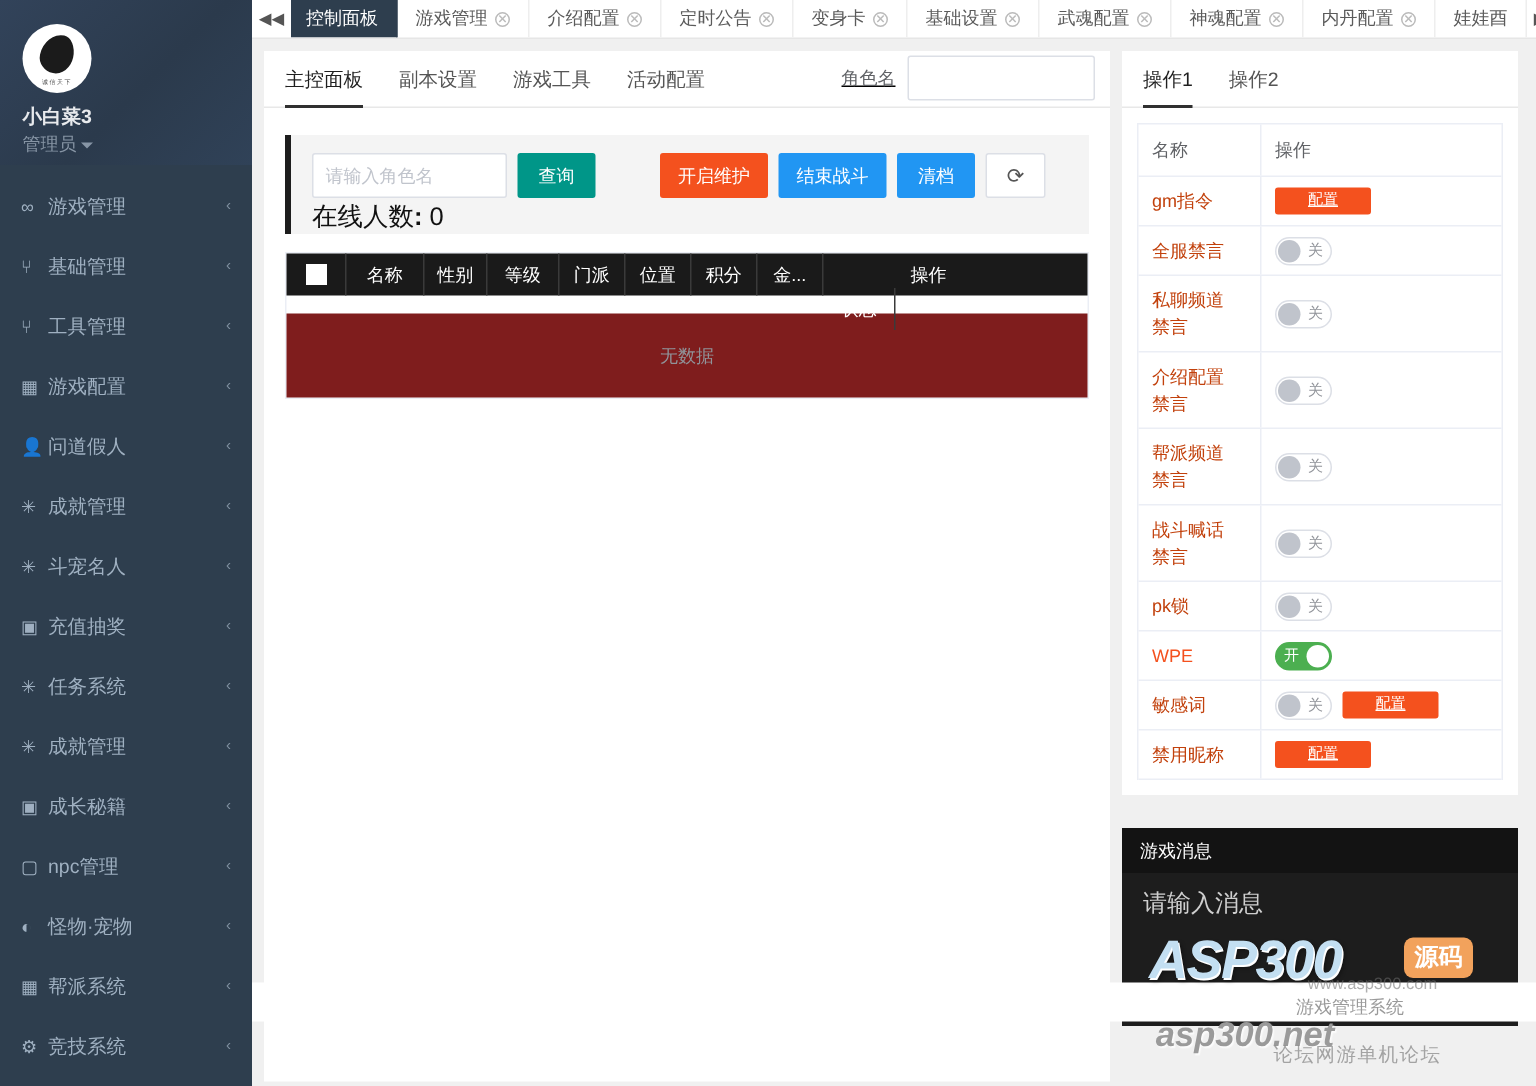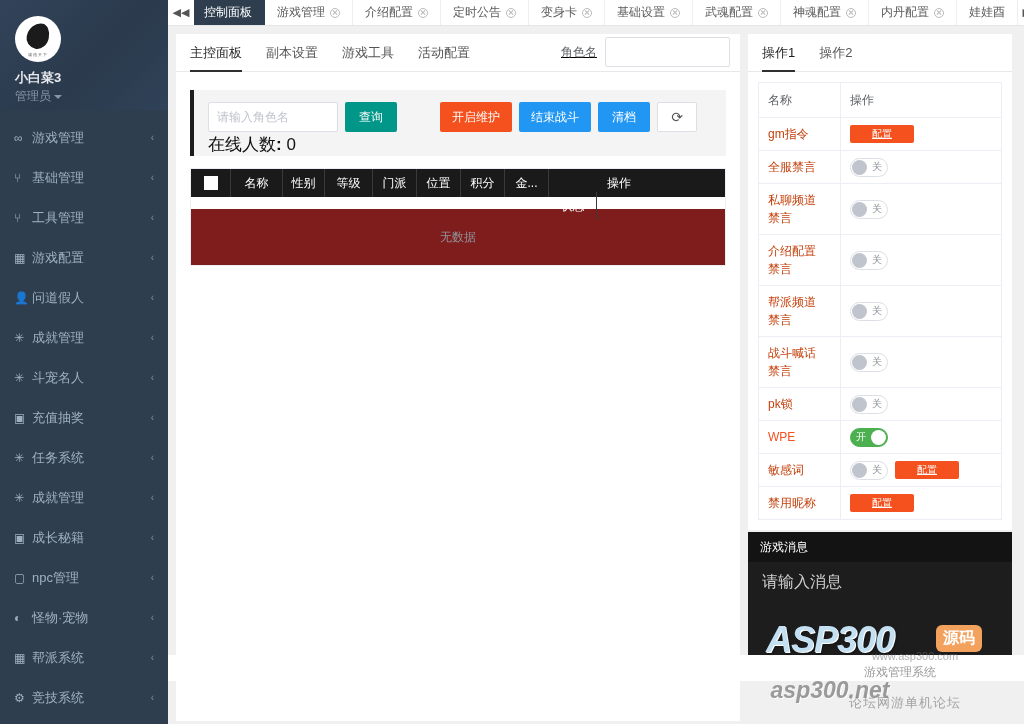--- a/index.html
+++ b/index.html
@@ -239,21 +239,21 @@
     background: #c0c4cc; left: 1px; top: 1px;
   }
   .switch .lbl {
     position: absolute; right: 5px; font-size: 10px; color: #909399;
   }
   .switch.on { background: #4caf50; border-color: #4caf50; }
   .switch.on .knob { background: #fff; left: auto; right: 1px; }
   .switch.on .lbl { left: 5px; right: auto; color: #fff; }
 
   .msgcard {
-    margin-top: 2px; background: #1d1d1d; height: 132px;
+    margin-top: 22px; background: #1d1d1d; height: 132px;
   }
   .msg-title {
     height: 30px; line-height: 30px; padding: 0 12px;
     color: #fff; font-size: 12px; background: #131313;
   }
   .msg-body {
     padding: 10px 14px; color: #cfcfcf; font-size: 16px;
   }
 
   

